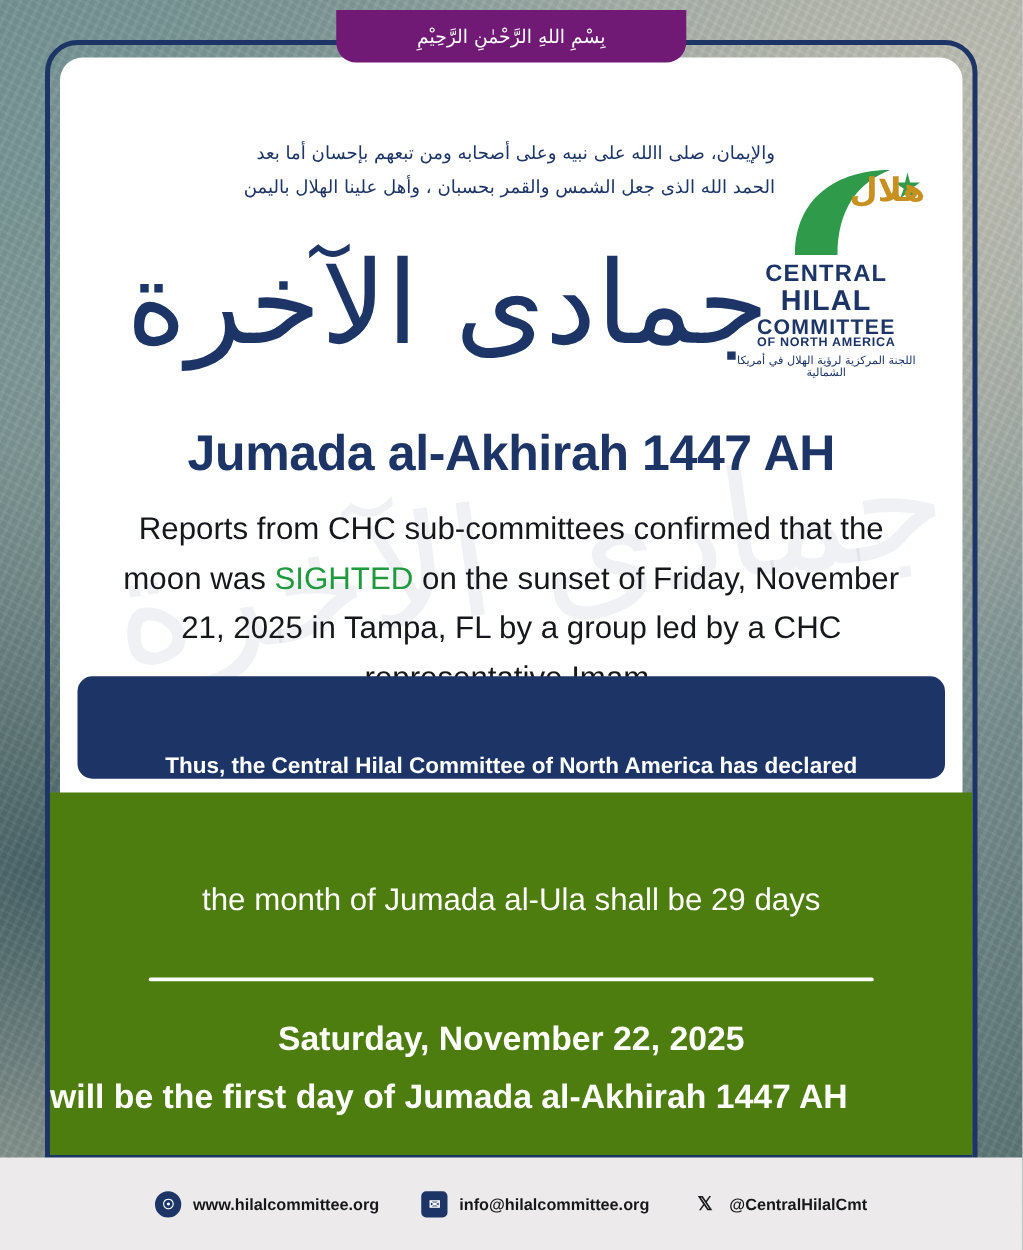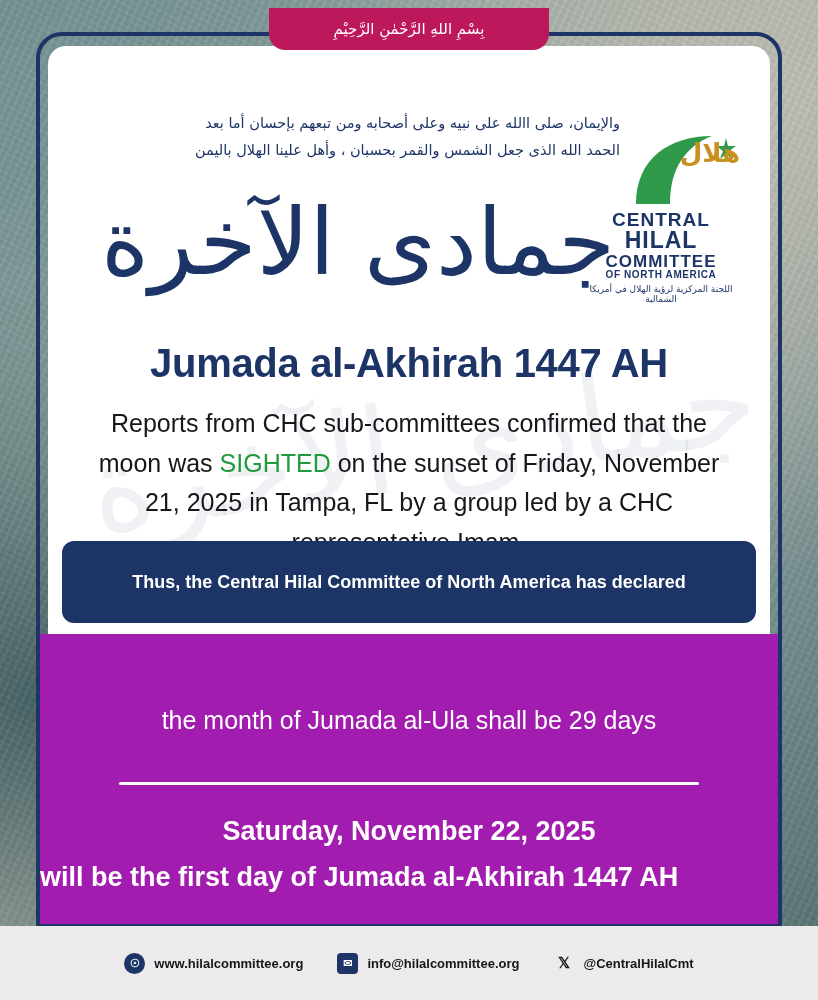--- a/index.html
+++ b/index.html
@@ -80,21 +80,21 @@
   }
 
   
   .ribbon {
     position: absolute;
     left: 50%;
     transform: translateX(-50%);
     top: 8px;
     width: 280px;
     height: 42px;
-    background: #be185d;
+    background: #701a75;
     border-radius: 0 0 16px 16px;
     display: flex;
     align-items: center;
     justify-content: center;
     z-index: 6;
   }
   .ribbon .basmala {
     color: #ffffff;
     font-size: 15px;
     font-family: "DejaVu Sans", sans-serif;
@@ -211,38 +211,38 @@
   
   .declare {
     position: absolute;
     left: 22px;
     right: 22px;
     top: 505px;
     height: 82px;
     background: #1c3566;
     border-radius: 12px;
     display: flex;
-    align-items: center;
+    align-items: flex-end;
     justify-content: center;
     color: #ffffff;
     font-size: 18px;
     font-weight: bold;
     text-align: center;
     padding: 0 16px;
     z-index: 4;
   }
 
   
   .band {
     position: absolute;
     left: 0;
     right: 0;
     top: 598px;
     height: 290px;
-    background: #a21caf;
+    background: #4d7c0f;
     z-index: 2;
     color: #fff;
   }
   .band-line1 {
     position: absolute;
     top: 72px;
     left: 0;
     right: 0;
     text-align: center;
     font-size: 25px;

